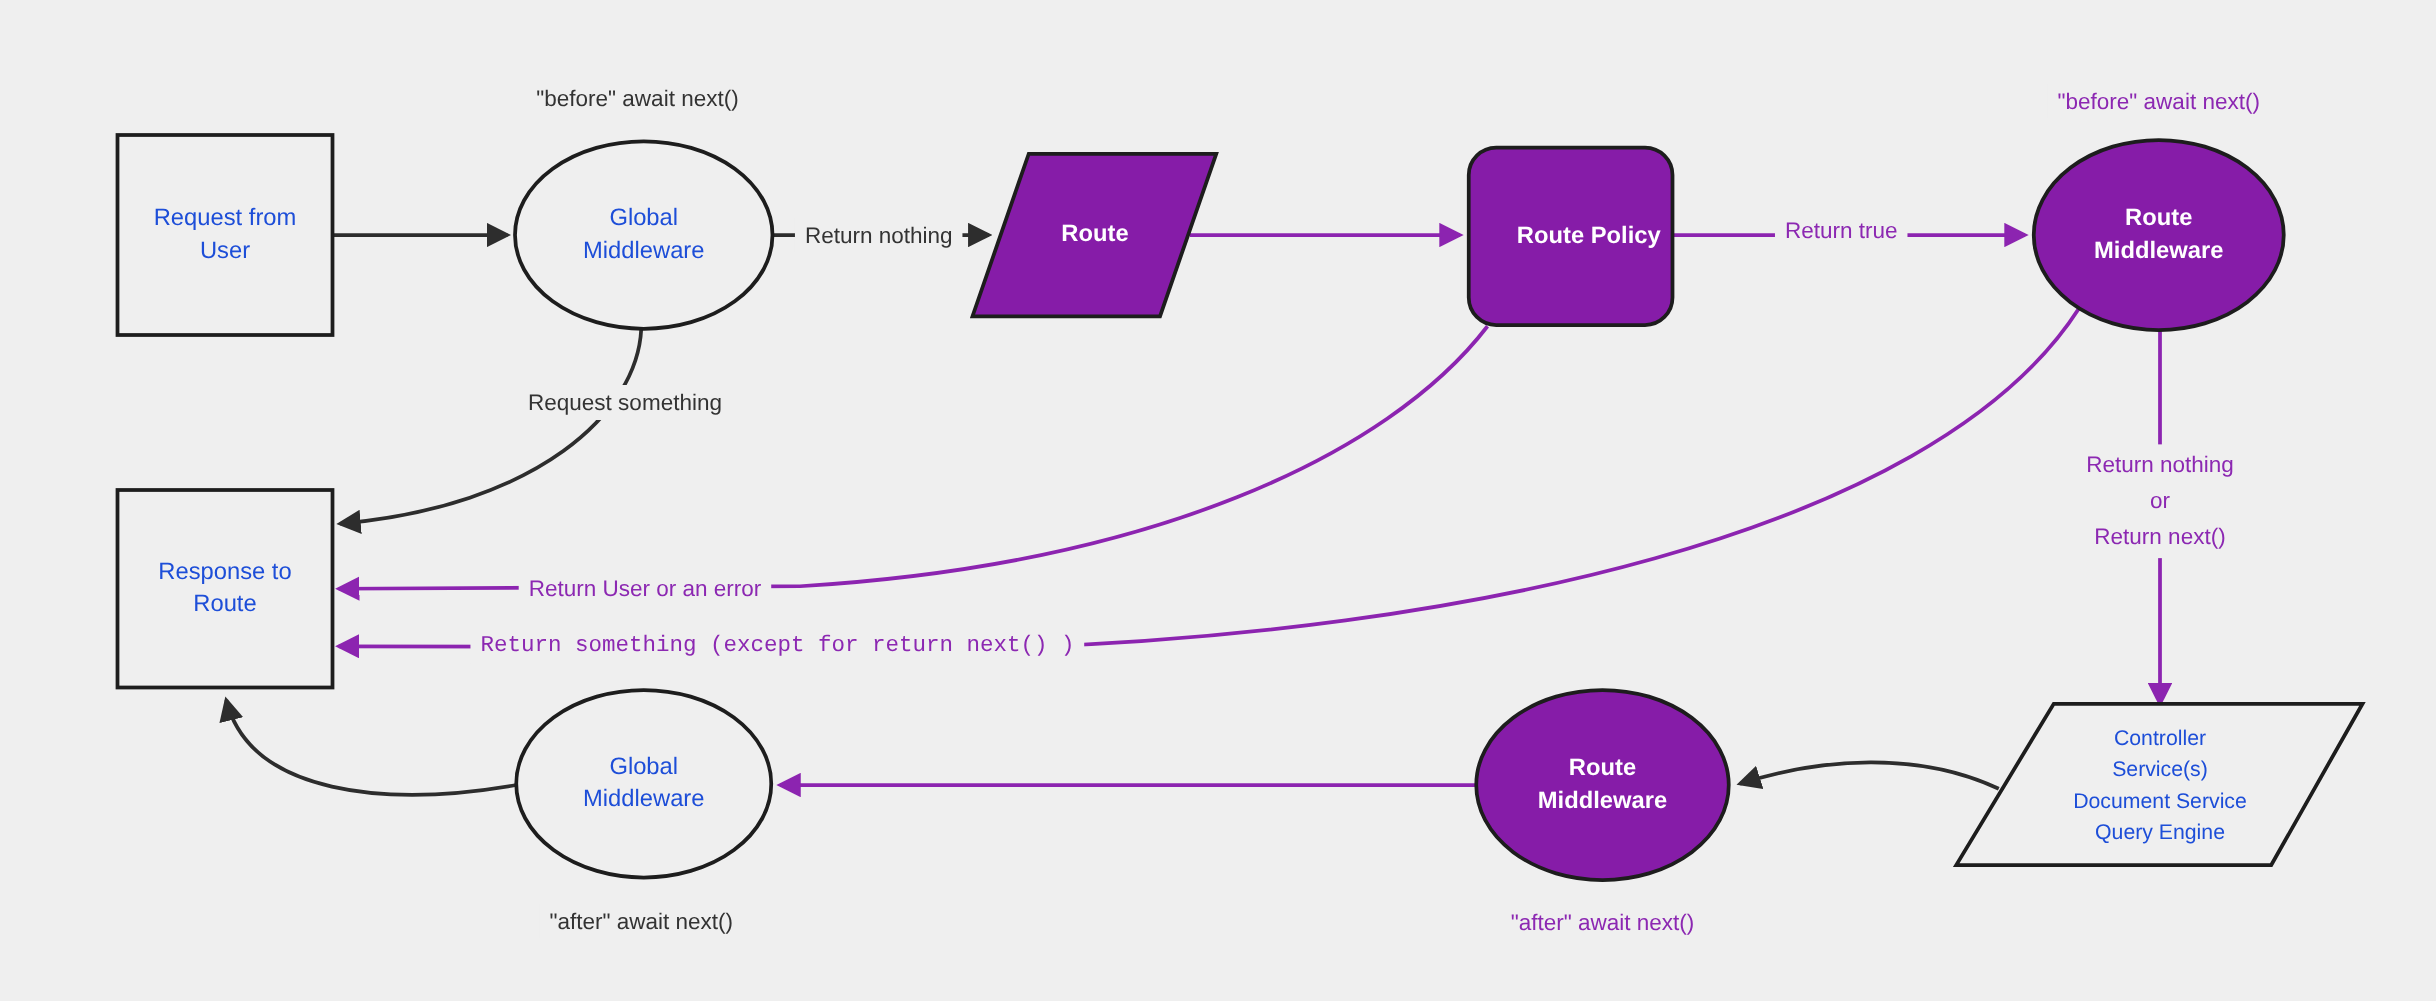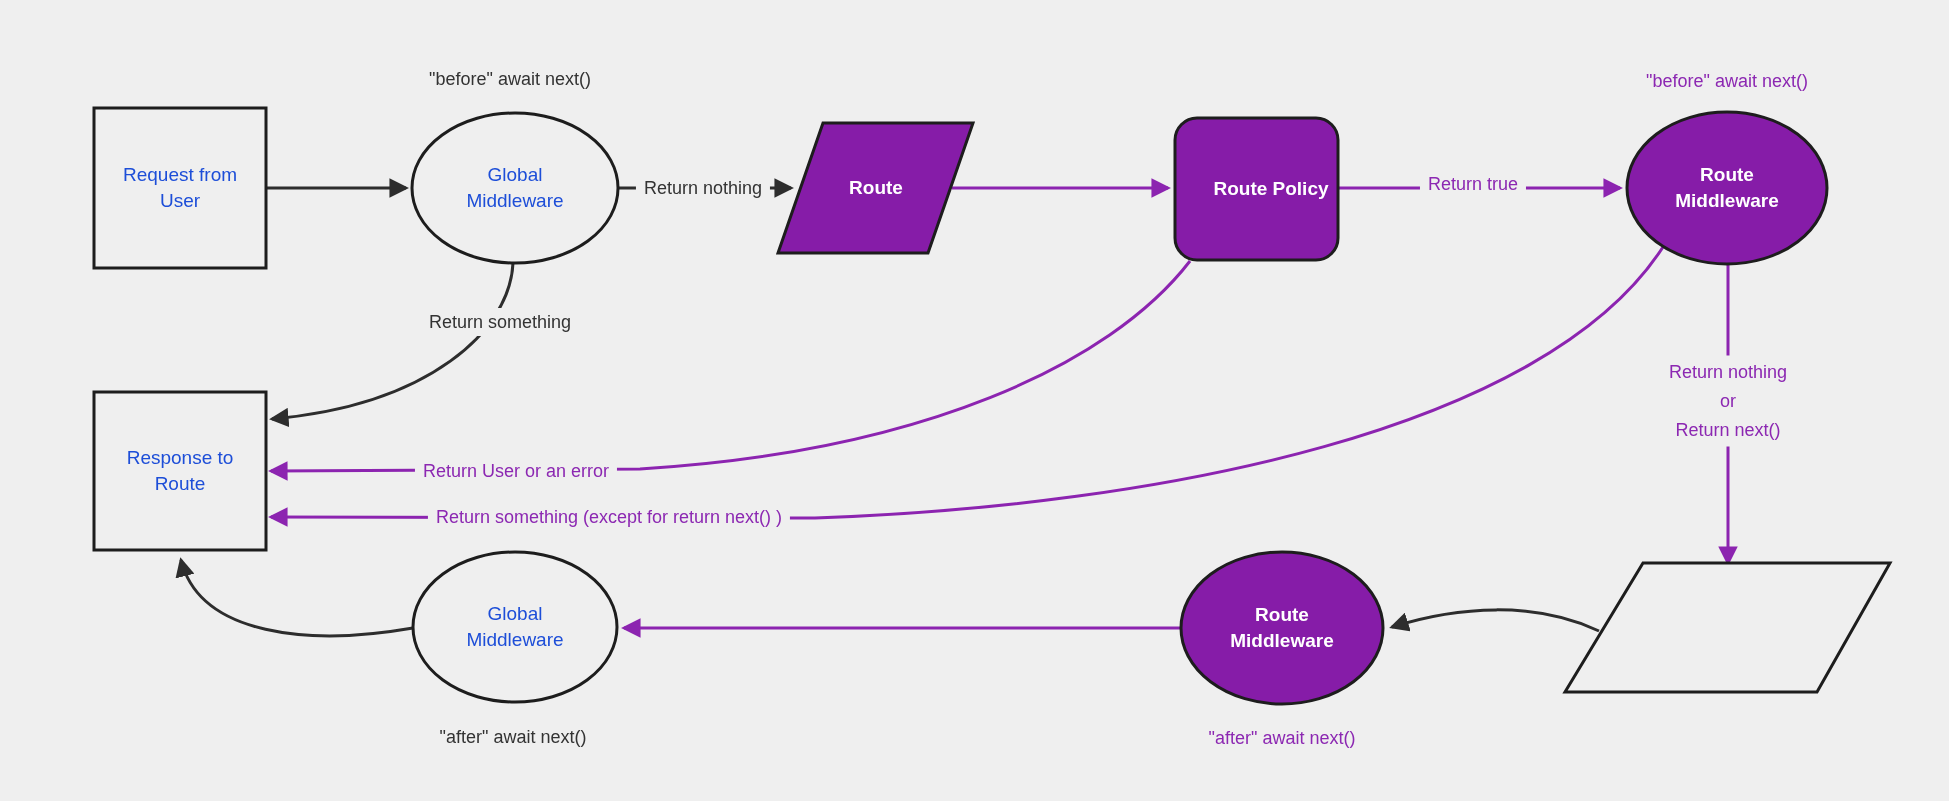--- a/index.html
+++ b/index.html
@@ -58,33 +58,37 @@
   </svg>
 
   <div class="lbl nl" style="left:180px;top:188px;">Request from
 User</div>
   <div class="lbl nl" style="left:515px;top:188px;">Global
 Middleware</div>
   <div class="lbl nl onpurple" style="left:876px;top:188px;">Route</div>
   <div class="lbl nl onpurple" style="left:1256px;top:189px;margin-left:15px;">Route Policy</div>
   <div class="lbl nl onpurple" style="left:1727px;top:188px;">Route
 Middleware</div>
+  <div class="lbl nl small" style="left:1728px;top:628px;">Controller
+Service(s)
+Document Service
+Query Engine</div>
   <div class="lbl nl onpurple" style="left:1282px;top:628px;">Route
 Middleware</div>
   <div class="lbl nl" style="left:515px;top:627px;">Global
 Middleware</div>
   <div class="lbl nl" style="left:180px;top:471px;">Response to
 Route</div>
 
   <div class="lbl el" style="left:510px;top:79px;">"before" await next()</div>
   <div class="lbl el" style="left:703px;top:188px;">Return nothing</div>
   <div class="lbl el purple" style="left:1727px;top:81px;">"before" await next()</div>
   <div class="lbl el purple" style="left:1428px;top:184px;margin-left:45px;">Return true</div>
   <div class="lbl el purple triple" style="left:1728px;top:401px;">Return nothing
 or
 Return next()</div>
   <div class="lbl el purple" style="left:516px;top:471px;">Return User or an error</div>
-  <div class="lbl el purple" style="left:609px;top:517px;">Return something (except for return next() )</div>
-  <div class="lbl el" style="left:500px;top:322px;">Return something</div>
+  <div class="lbl el purple" style="left:622px;top:517px;font-family:Liberation Mono, monospace;">Return something (except for return next() )</div>
+  <div class="lbl el" style="left:500px;top:322px;">Request something</div>
   <div class="lbl el purple" style="left:1282px;top:738px;">"after" await next()</div>
   <div class="lbl el" style="left:513px;top:737px;">"after" await next()</div>
 
 </div>
 
 </body></html>

